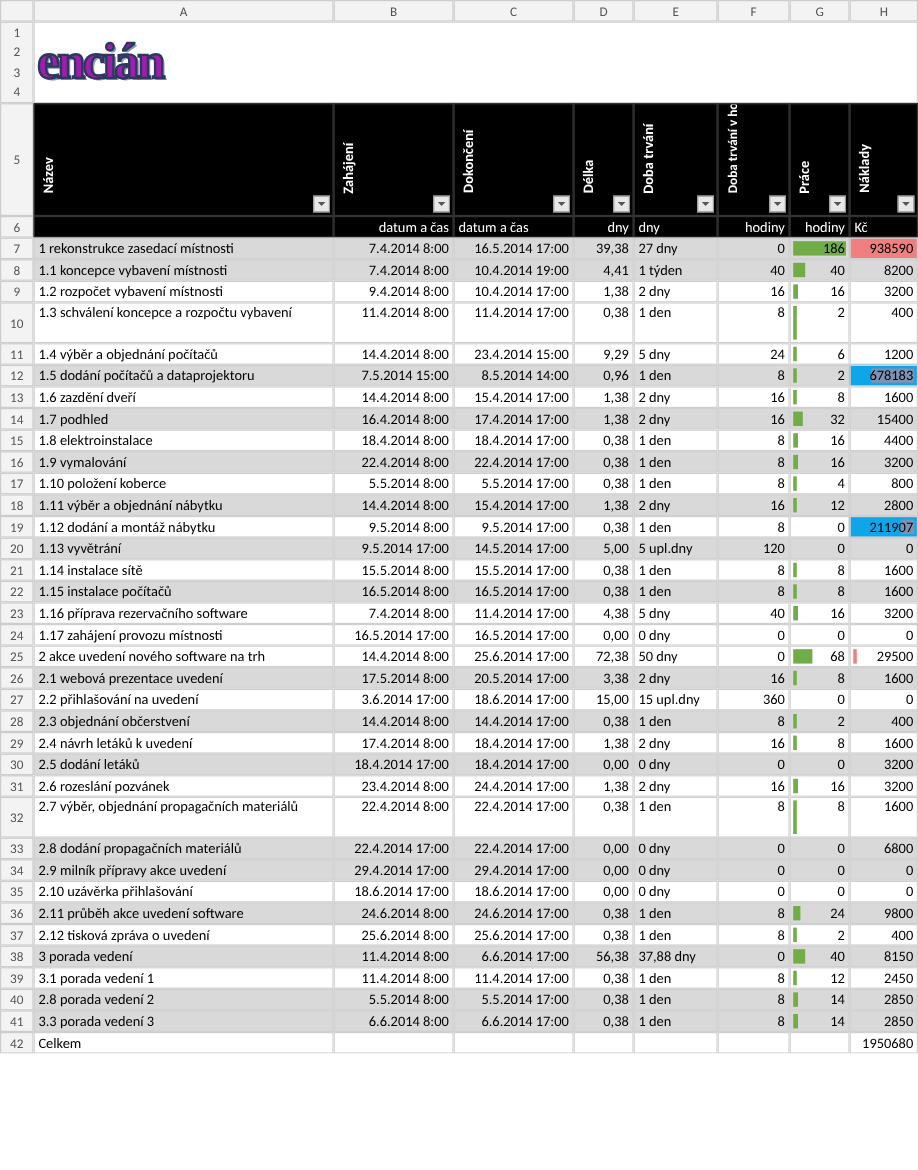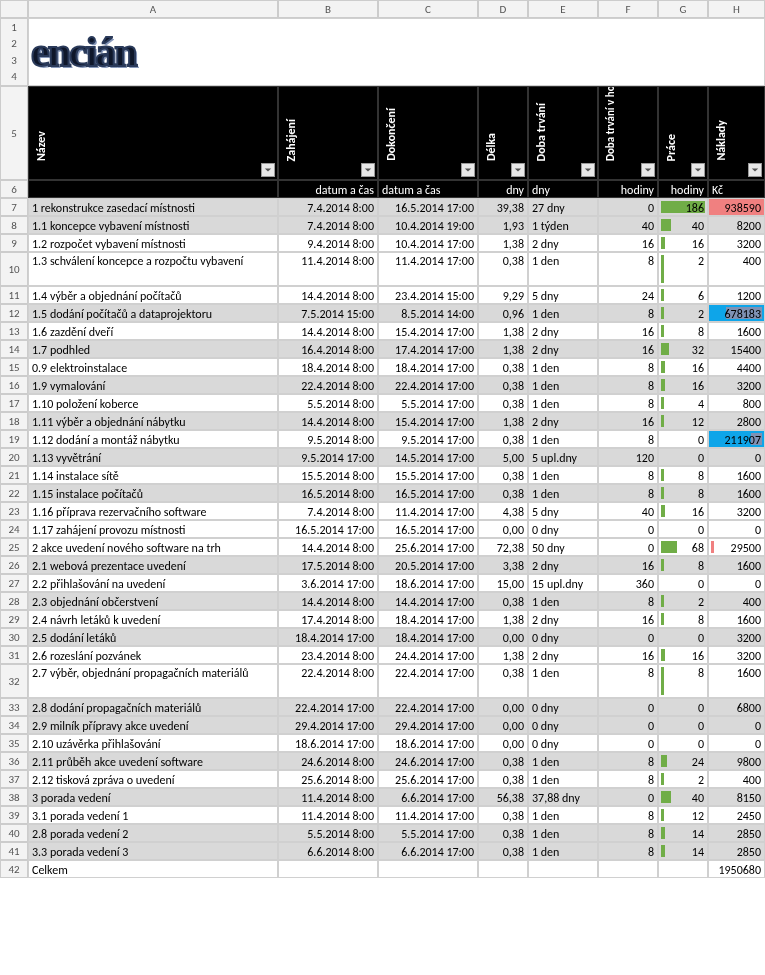--- a/index.html
+++ b/index.html
@@ -90,21 +90,21 @@
   .bg-red { background:#f08080; }
   .bg-red-lt { background:#0ea5e9; }
   .bar-cell { position:relative; }
   .bar { position:absolute; top:2px; bottom:2px; left:2px; background:#70ad47; }
   .bar.red { background:#f08080; left:auto; right:2px; top:2px; bottom:2px; }
   .bar.red-tip { position:absolute; top:2px; bottom:2px; right:2px; width:3px; background:#f08080; }
   .logo {
     font-family: "Comic Sans MS", cursive;
     font-size:42px;
     font-weight:bold;
-    color:#0f172a;
+    color:#a21caf;
     -webkit-text-stroke: 2px #2a3a5a;
     text-shadow: 2px 2px 0 #8899bb;
     letter-spacing:-2px;
   }
 </style>
 </head>
 <body>
 
 <div class="grid" id="sheet">
     <div class="corner"></div>
@@ -205,21 +205,21 @@
     <div class="cell r gray">16.5.2014 17:00</div>
     <div class="cell r gray">39,38</div>
     <div class="cell l gray">27 dny</div>
     <div class="cell r gray">0</div>
     <div class="cell r bar-cell gray"><div class="bar" style="width:44px"></div><span style="position:relative">186</span></div>
     <div class="cell r bar-cell gray bg-red"><div class="bar red" style="width:50px;opacity:0.5"></div><span style="position:relative">938590</span></div>
     <div class="row-head" style="">8</div>
     <div class="cell l gray">1.1 koncepce vybavení místnosti</div>
     <div class="cell r gray">7.4.2014 8:00</div>
     <div class="cell r gray">10.4.2014 19:00</div>
-    <div class="cell r gray">1,93</div>
+    <div class="cell r gray">4,41</div>
     <div class="cell l gray">1 týden</div>
     <div class="cell r gray">40</div>
     <div class="cell r bar-cell gray"><div class="bar" style="width:9.68px"></div><span style="position:relative">40</span></div>
     <div class="cell r bar-cell gray"><span style="position:relative">8200</span></div>
     <div class="row-head" style="">9</div>
     <div class="cell l">1.2 rozpočet vybavení místnosti</div>
     <div class="cell r">9.4.2014 8:00</div>
     <div class="cell r">10.4.2014 17:00</div>
     <div class="cell r">1,38</div>
     <div class="cell l">2 dny</div>
@@ -265,21 +265,21 @@
     <div class="row-head" style="">14</div>
     <div class="cell l gray">1.7 podhled</div>
     <div class="cell r gray">16.4.2014 8:00</div>
     <div class="cell r gray">17.4.2014 17:00</div>
     <div class="cell r gray">1,38</div>
     <div class="cell l gray">2 dny</div>
     <div class="cell r gray">16</div>
     <div class="cell r bar-cell gray"><div class="bar" style="width:7.92px"></div><span style="position:relative">32</span></div>
     <div class="cell r bar-cell gray"><span style="position:relative">15400</span></div>
     <div class="row-head" style="">15</div>
-    <div class="cell l">0.9 elektroinstalace</div>
+    <div class="cell l">1.8 elektroinstalace</div>
     <div class="cell r">18.4.2014 8:00</div>
     <div class="cell r">18.4.2014 17:00</div>
     <div class="cell r">0,38</div>
     <div class="cell l">1 den</div>
     <div class="cell r">8</div>
     <div class="cell r bar-cell"><div class="bar" style="width:3.96px"></div><span style="position:relative">16</span></div>
     <div class="cell r bar-cell"><span style="position:relative">4400</span></div>
     <div class="row-head" style="">16</div>
     <div class="cell l gray">1.9 vymalování</div>
     <div class="cell r gray">22.4.2014 8:00</div>

